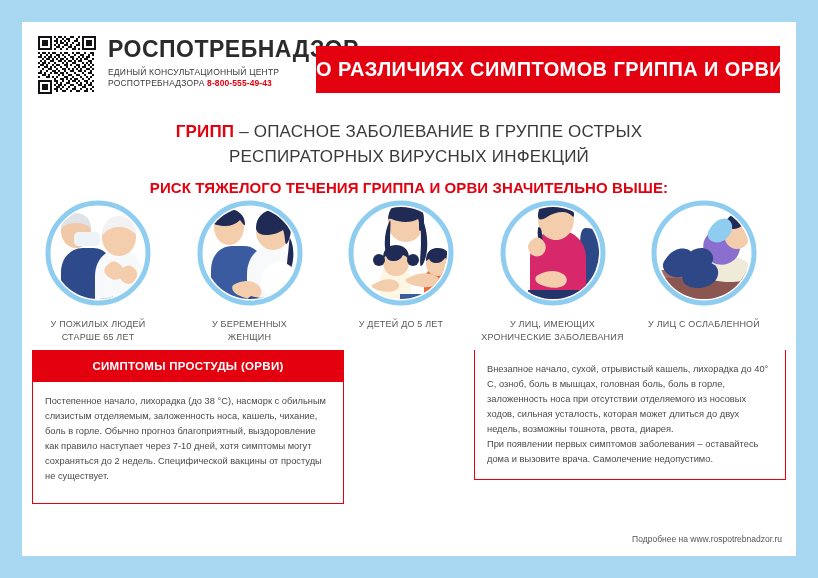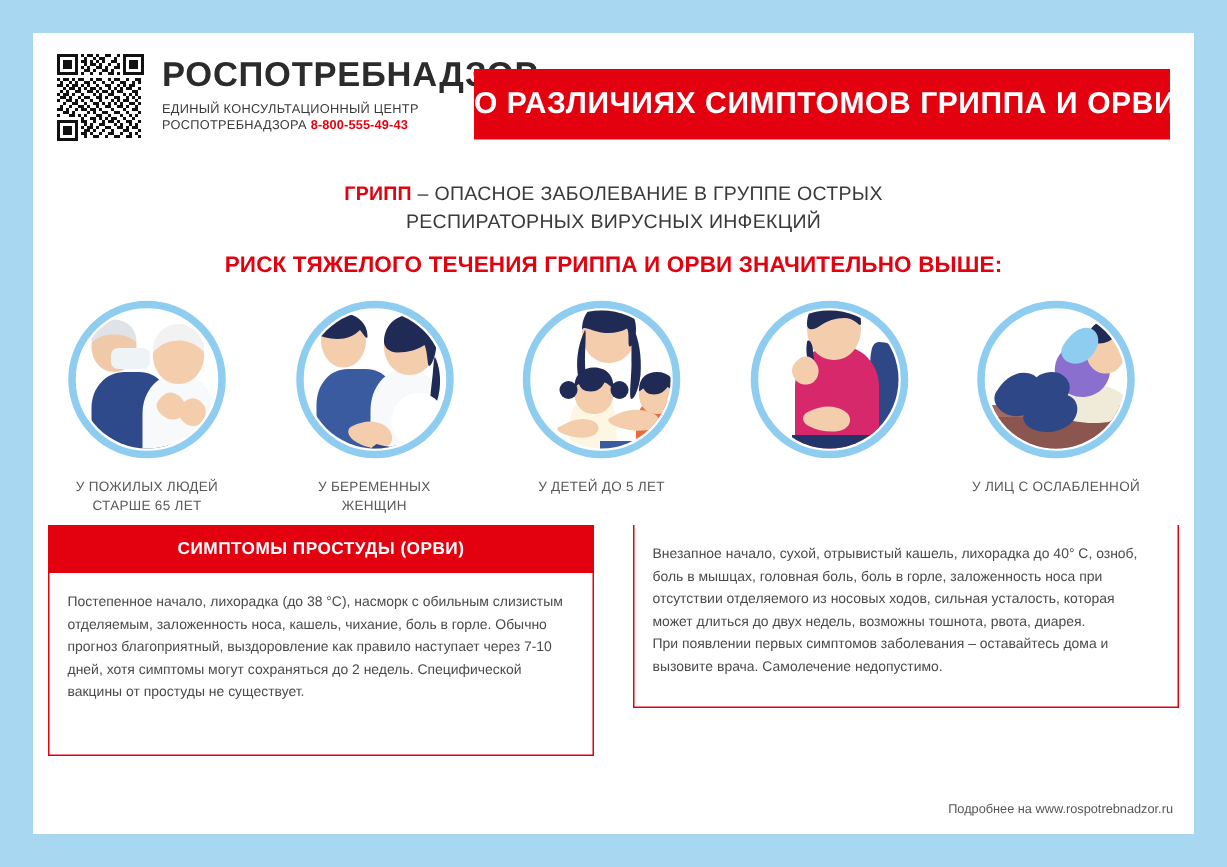--- a/index.html
+++ b/index.html
@@ -38,21 +38,21 @@
     display: flex; align-items: center; justify-content: flex-start;
   }
   .title-banner span {
     color: #fff; font-size: 20px; font-weight: bold;
     letter-spacing: 0.4px; white-space: nowrap;
   }
 
   
   .intro { position: absolute; left: 0; top: 98px; width: 100%; text-align: center; }
   .intro-line1 {
-    font-size: 13px; color: #3a3a3a; letter-spacing: 0.2px; line-height: 1.45;
+    font-size: 17px; color: #3a3a3a; letter-spacing: 0.2px; line-height: 1.45;
   }
   .intro-line1 b { color: #e3000f; font-weight: bold; }
   .intro-line2 {
     margin-top: 10px; font-size: 15px; font-weight: bold;
     color: #e3000f; letter-spacing: 0.1px;
   }
 
   
   .risk-row {
     position: absolute; left: 2px; top: 176px; width: 754px;
@@ -64,21 +64,21 @@
   .risk-caption {
     margin-top: 10px; font-size: 9px; color: #585858;
     line-height: 1.45; letter-spacing: 0.2px;
   }
 
   
   .panels {
     position: absolute; left: 10px; top: 328px; width: 754px;
     display: flex; justify-content: space-between;
   }
-  .panel { width: 364px; }
+  .panel { width: 312px; }
   .panel-head {
     height: 32px; background: #e3000f;
     display: flex; align-items: center; justify-content: center;
   }
   .panel-head span {
     color: #fff; font-size: 11.5px; font-weight: bold; letter-spacing: 0.3px;
   }
   .panel-body {
     border: 1px solid #e3000f; border-top: none;
     padding: 12px 14px 12px 12px;
@@ -466,20 +466,24 @@
             <path d="M32 110V60c0-16 12-28 28-28s28 12 28 28v50z" fill="#d6286b"></path>
             <path d="M58 2c11 0 18 8 18 19s-7 21-18 21-18-10-18-21 7-19 18-19z" fill="#f3cdac"></path>
             <path d="M40 18c0-11 8-18 18-18s18 7 18 17c0 5-3-3-11-3-6 0-12 2-16 5-4 3-9 4-9-1z" fill="#1f2b55"></path>
             <path d="M40 30c-1 6 0 12 2 16 2 3 4 4 4 2s-2-8-2-12c0-5-3-9-4-6z" fill="#1f2b55"></path>
             <path d="M34 42c4-4 9-3 12 2 3 4 2 10-2 13-5 3-11 1-13-4-2-4-1-8 3-11z" fill="#f3cdac"></path>
             <path d="M42 76c8-4 17-4 23 0 5 3 5 9 0 12-6 3-16 2-24-2-5-3-5-8 1-10z" fill="#f3cdac"></path>
             <path d="M30 92h62v20H30z" fill="#22356b"></path>
           </g>
         </svg>
       </div>
+      <div class="risk-caption">
+        <div>У ЛИЦ, ИМЕЮЩИХ</div>
+        <div>ХРОНИЧЕСКИЕ ЗАБОЛЕВАНИЯ</div>
+      </div>
     </div>
 
     <div class="risk-item">
       <div class="circle-wrap">
         <svg viewBox="0 0 110 110">
           <circle cx="55" cy="55" r="50" fill="none" stroke="#8ecdf0" stroke-width="5"></circle>
           <defs>
               <clipPath id="c5">
                 <circle cx="55" cy="55" r="46"></circle>
               </clipPath>

